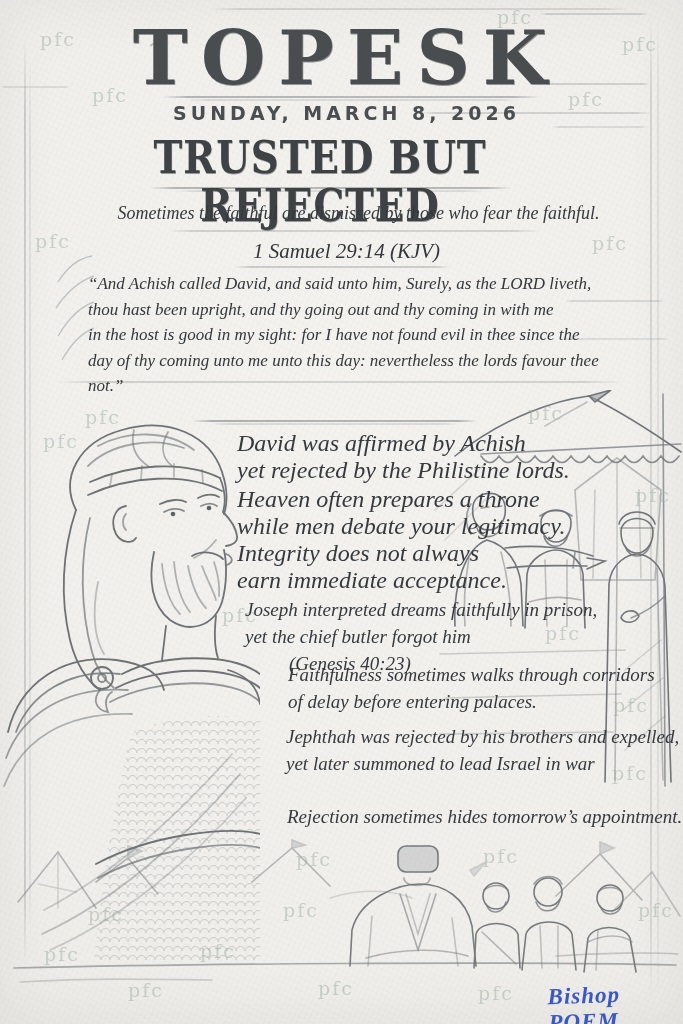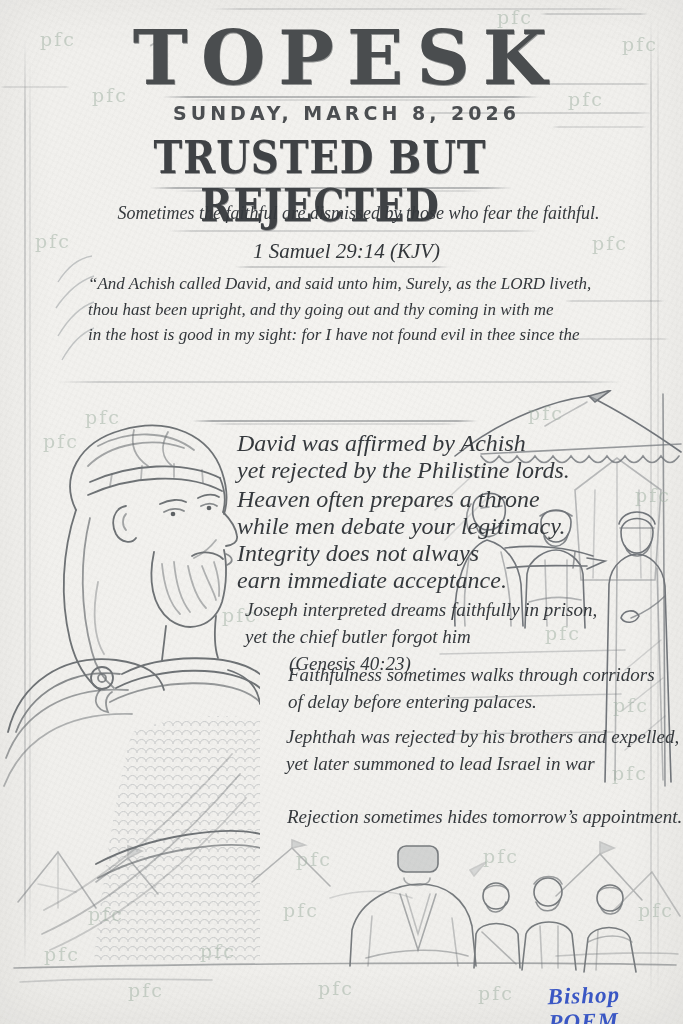--- a/index.html
+++ b/index.html
@@ -294,20 +294,21 @@
   <div class="abs txt headline" style="left:93px;top:134px;width:454px;text-align:center">TRUSTED BUT REJECTED</div>
 
   <div class="abs ctr txt hand subtitle" style="top:201px">Sometimes the faithful are dismissed by those who fear the faithful.</div>
 
   <div class="abs ctr txt hand ref" style="top:238px">1 Samuel 29:14 (KJV)</div>
 
   <div class="abs txt hand quote" style="left:88px;top:271px;width:545px">
     <div>“And Achish called David, and said unto him, Surely, as the LORD liveth,</div>
     <div>thou hast been upright, and thy going out and thy coming in with me</div>
     <div>in the host is good in my sight: for I have not found evil in thee since the</div>
+    <div>day of thy coming unto me unto this day: nevertheless the lords favour thee not.”</div>
   </div>
 
 
   <div class="abs txt hand body-lg" style="left:237px;top:430px">
     <div>David was affirmed by Achish</div>
     <div>yet rejected by the Philistine lords.</div>
   </div>
 
   <div class="abs txt hand body-lg" style="left:237px;top:486px">
     <div>Heaven often prepares a throne</div>

